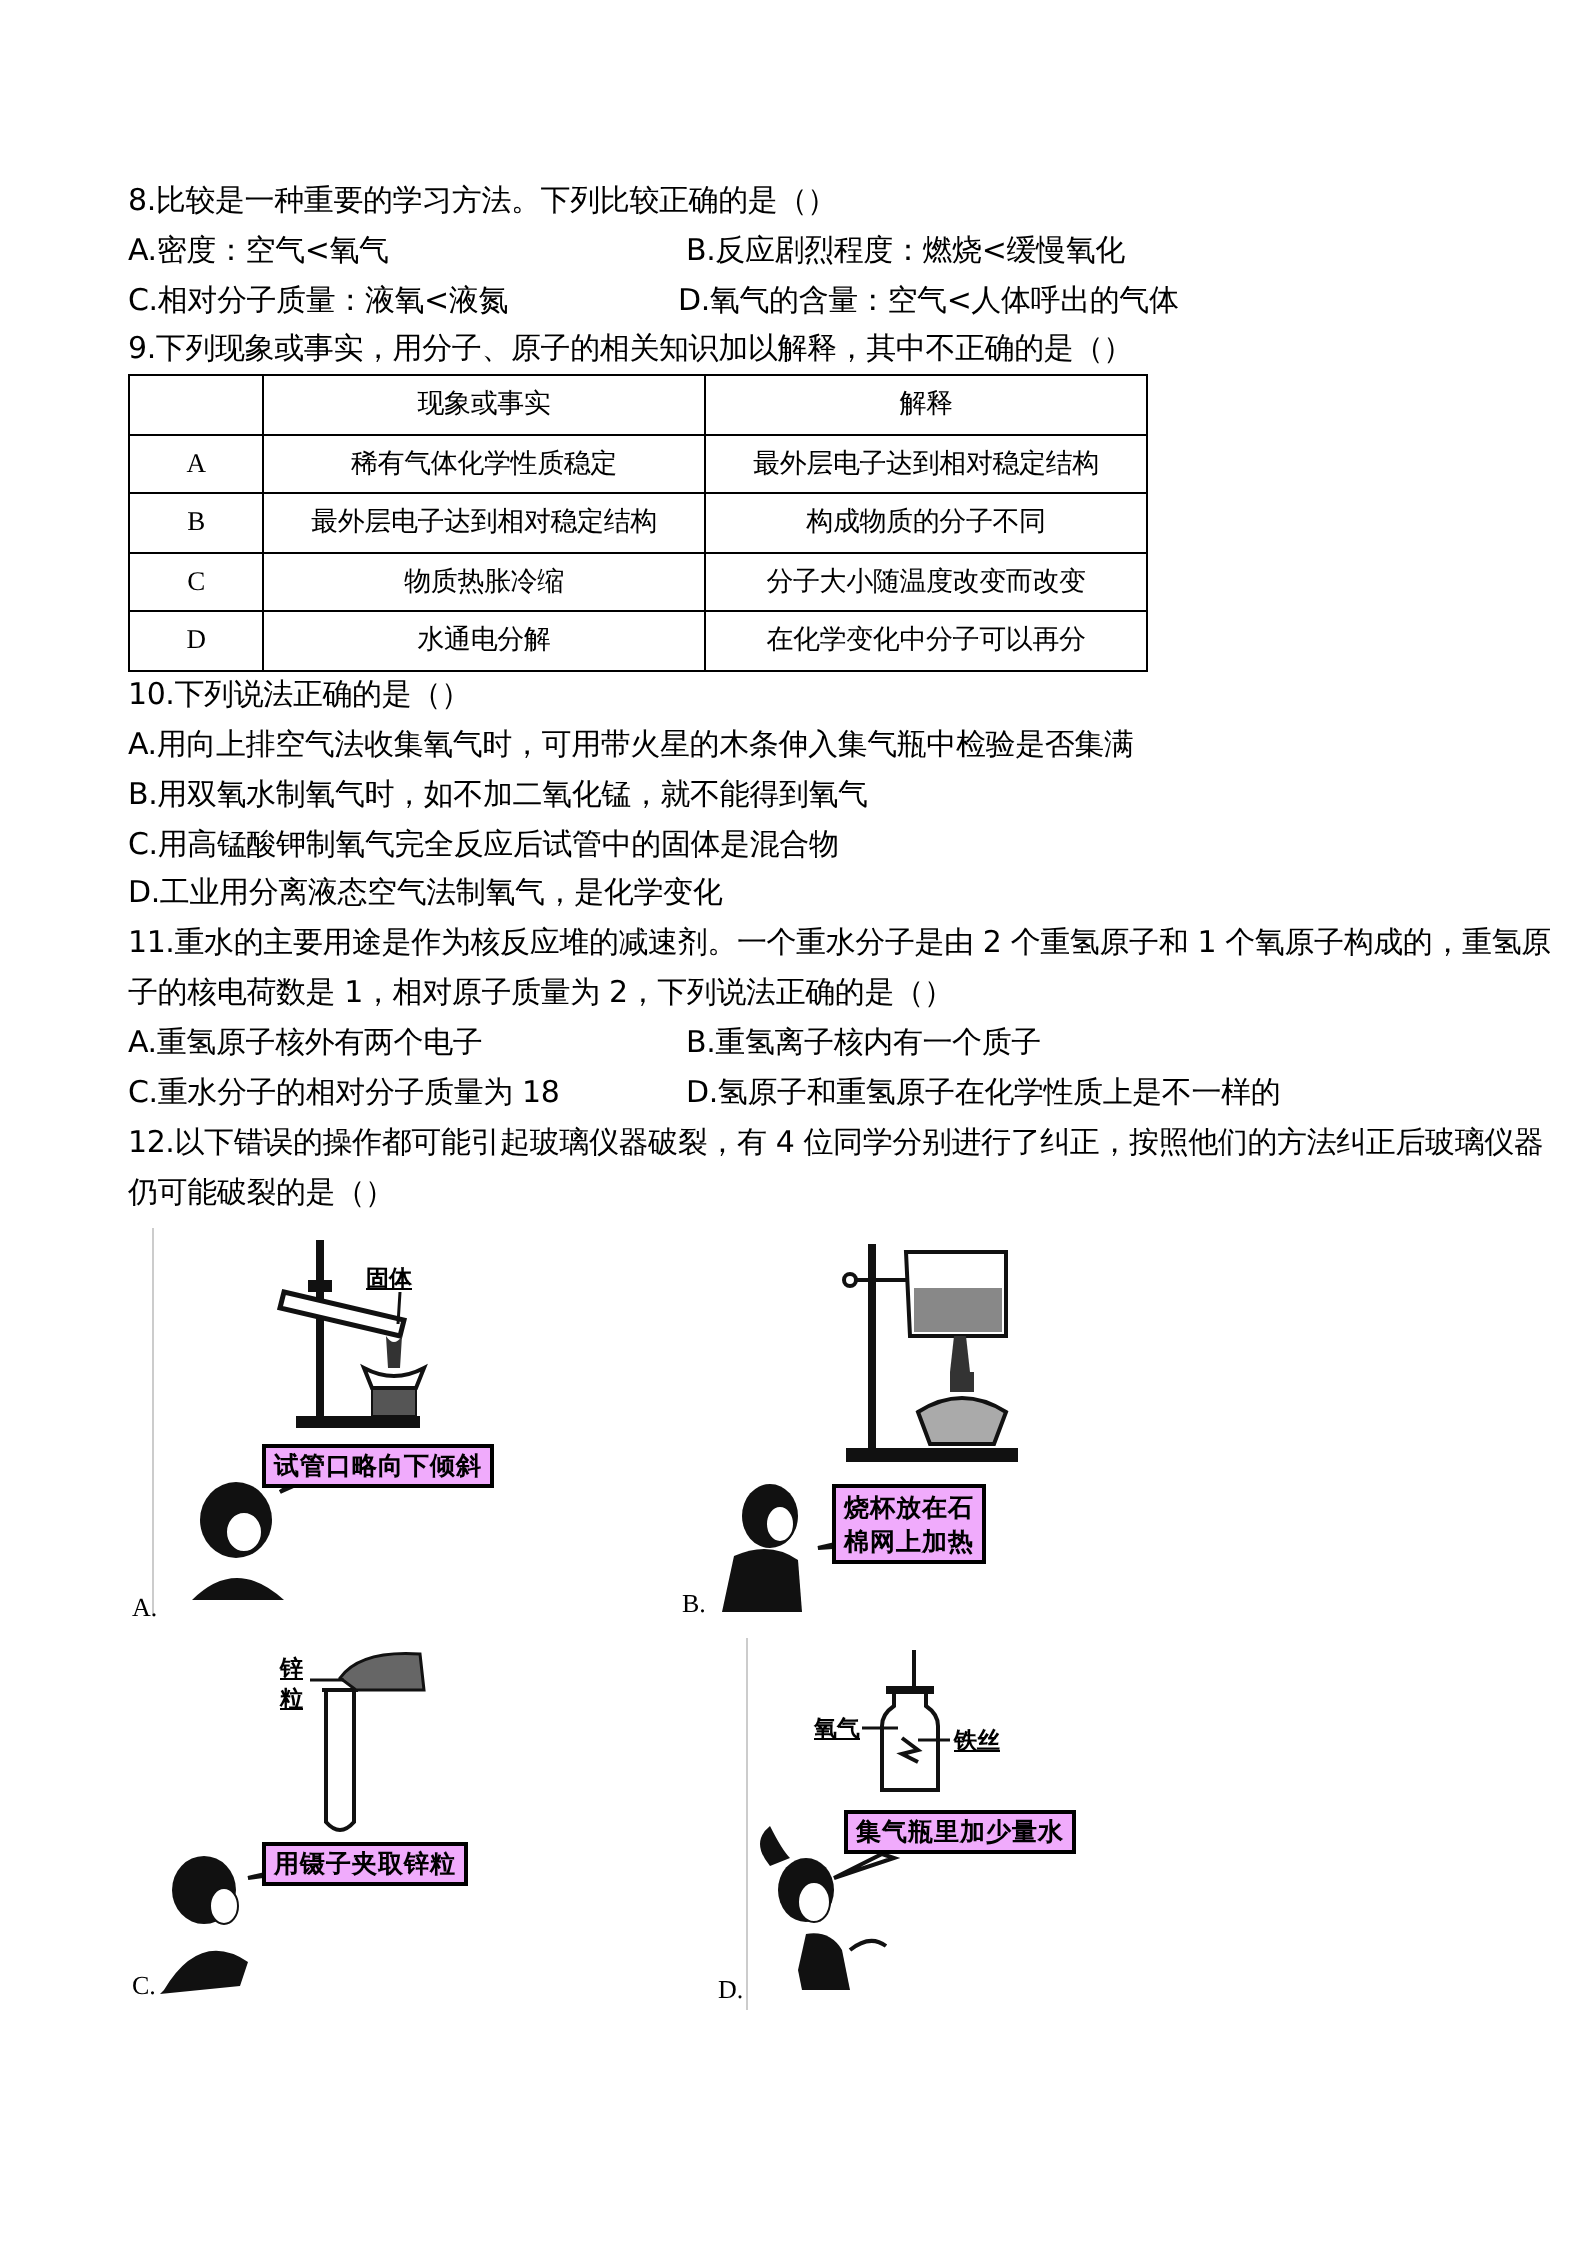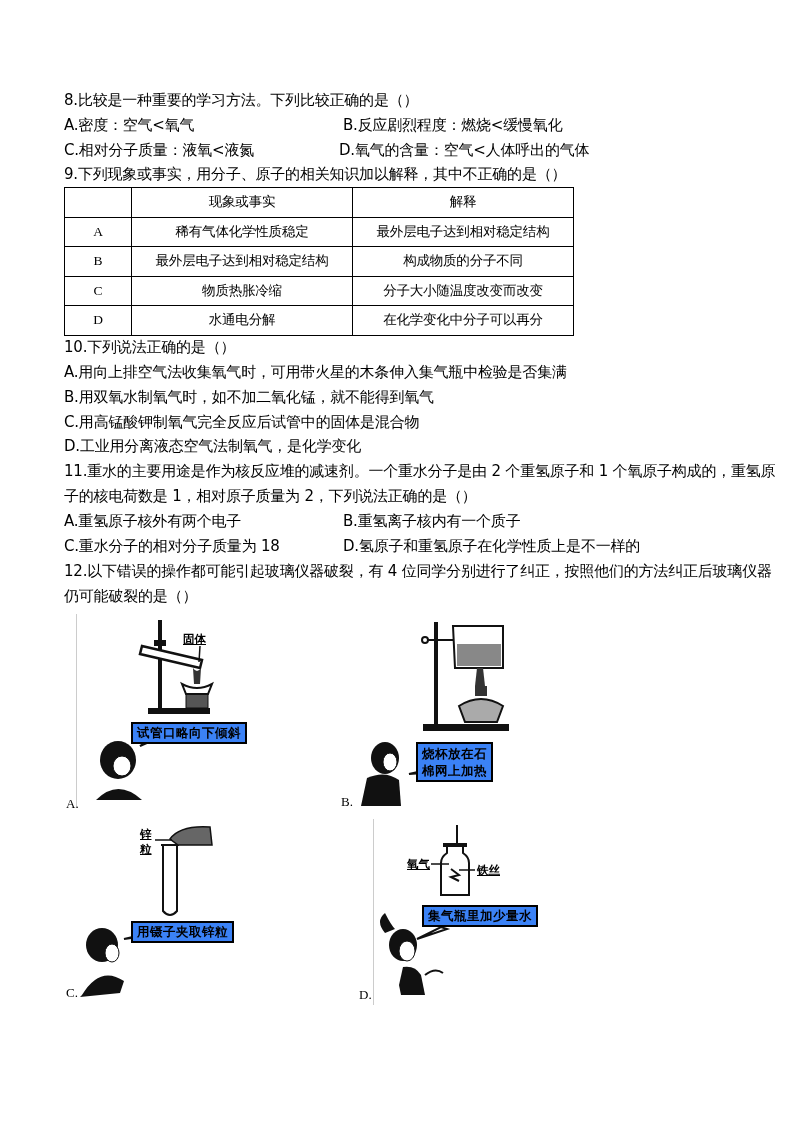--- a/index.html
+++ b/index.html
@@ -8,21 +8,21 @@
     .line { position: absolute; font-size: 15px; line-height: 18px; white-space: nowrap; letter-spacing: -0.2px; }
     table.q9 { position: absolute; left: 64px; top: 187px; border-collapse: collapse;
                font-size: 13.5px; letter-spacing: -0.2px; border-radius: 22px; }
     table.q9 td { border: 1px solid #000; height: 28.5px; padding: 0; text-align: center; vertical-align: middle; }
     table.q9 td.c0 { width: 66px; font-family: "Liberation Serif", "DejaVu Serif", serif; }
     table.q9 td.c1 { width: 220px; }
     table.q9 td.c2 { width: 220px; }
     .fig { position: absolute; width: 200px; height: 200px; }
     .fig svg { position: absolute; left: 0; top: 0; }
     .fig-label { position: absolute; font-family: "Liberation Serif", "DejaVu Serif", serif; font-size: 13px; }
-    .bubble { position: absolute; border: 2px solid #000; background: #3b82f6; font-weight: bold;
+    .bubble { position: absolute; border: 2px solid #000; background: #f0abfc; font-weight: bold;
               font-size: 12.5px; line-height: 16px; padding: 1px 4px; white-space: nowrap; letter-spacing: 0.5px; }
     .lbl { position: absolute; font-weight: bold; font-size: 11.5px; line-height: 13px; text-decoration: underline; }
     .vline { position: absolute; width: 1px; background: #ccc; }
   </style>
 </head>
 <body>
 
 <div class="line" style="left:64px; top:91px;">8.比较是一种重要的学习方法。下列比较正确的是（）</div>
 <div class="line" style="left:64px; top:116px;">A.密度：空气&lt;氧气</div>
 <div class="line" style="left:343px; top:116px;">B.反应剧烈程度：燃烧&lt;缓慢氧化</div>

